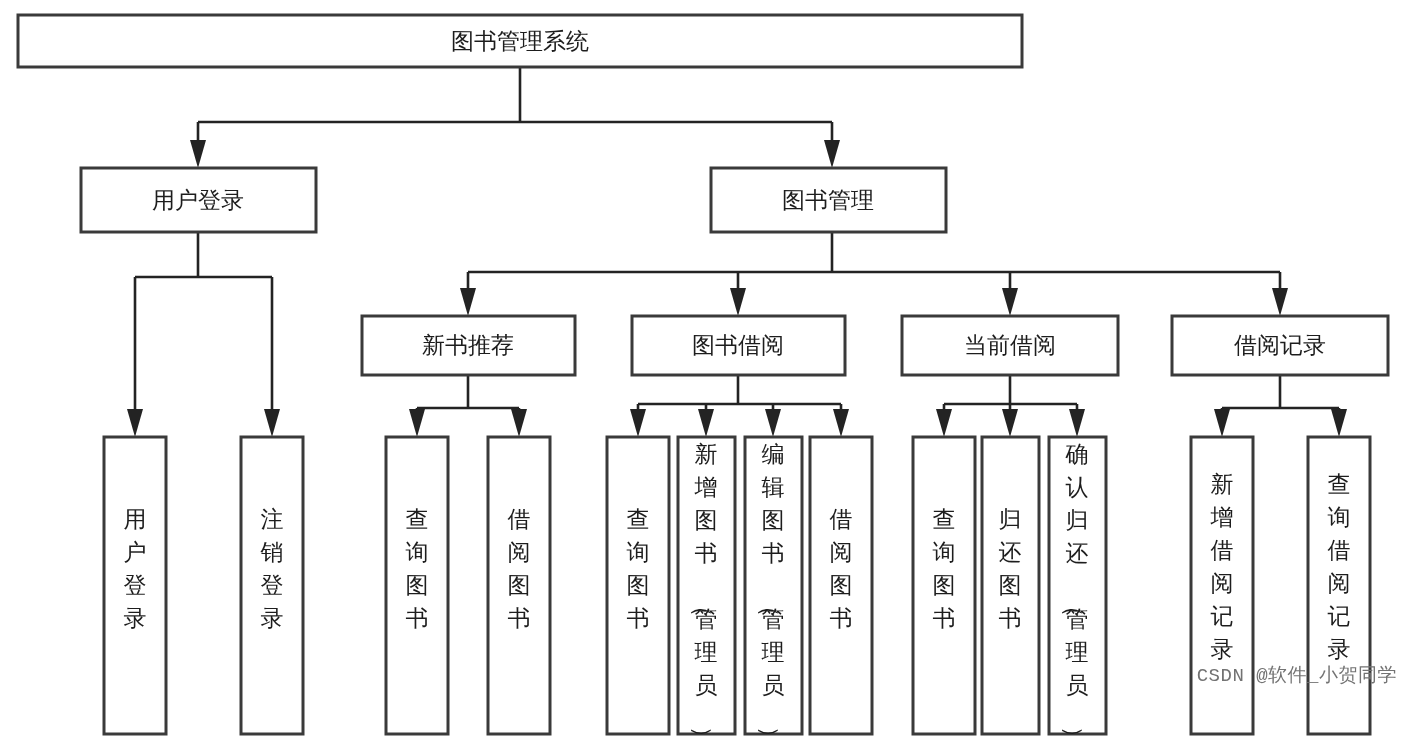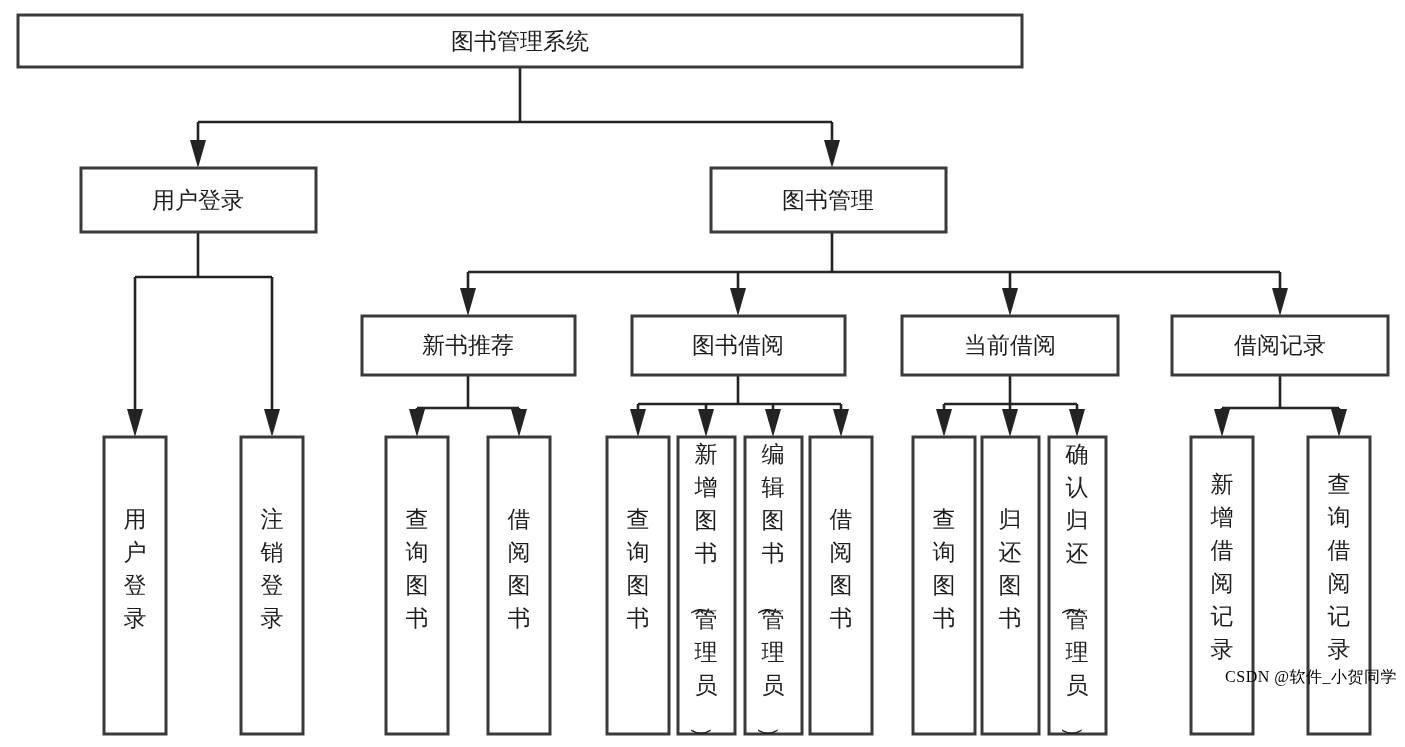--- a/index.html
+++ b/index.html
@@ -52,23 +52,23 @@
   .node-label-vert {
     fill: #1d1d1d;
     font-family: "DejaVu Sans", "Liberation Sans", sans-serif;
     font-size: 23px;
     text-anchor: middle;
   }
   .watermark-text {
     position: absolute;
     right: 8px;
     bottom: 6px;
-    font-family: Liberation Serif, serif;
-    font-size: 16px;
-    color: #000000;
+    font-family: Liberation Mono, monospace;
+    font-size: 19px;
+    color: #737373;
     white-space: nowrap;
     letter-spacing: 0.5px;
   }
 </style>
 </head>
 <body>
 
 <div id="diagram-root">
 
   <svg class="flow-canvas" viewBox="0 0 1405 747" xmlns="http://www.w3.org/2000/svg">

